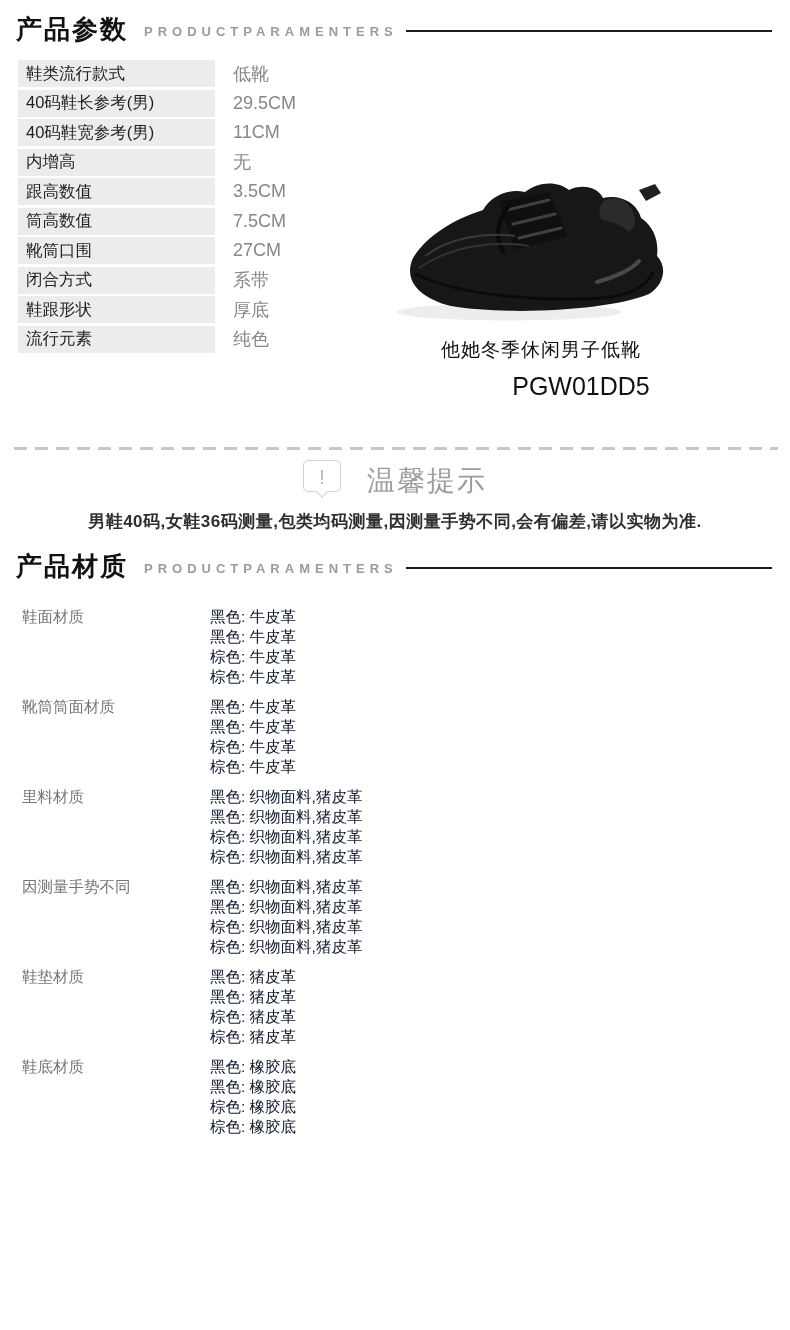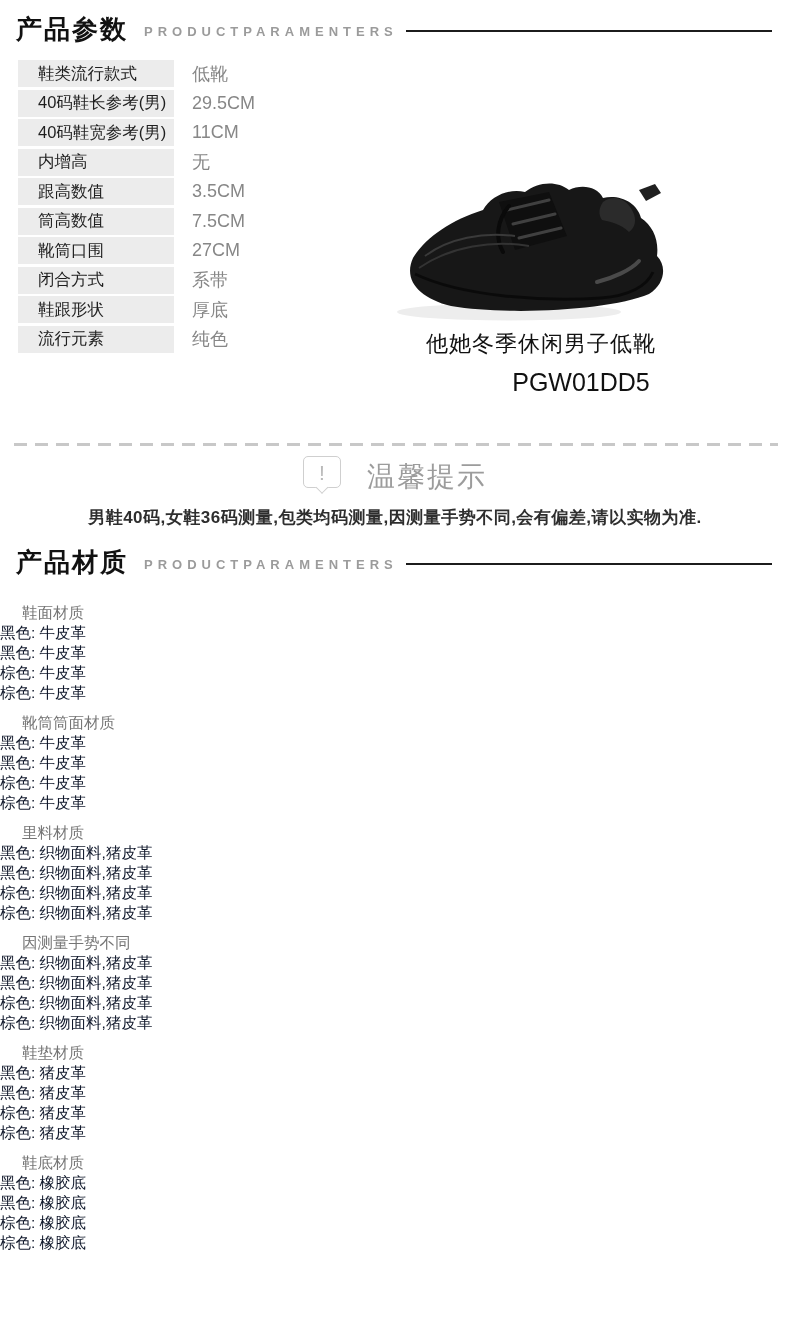--- a/index.html
+++ b/index.html
@@ -10,46 +10,46 @@
   
   .section-header { display:flex; align-items:center; padding:12px 16px 8px 16px; height:54px; }
   .section-title { font-size:26px; font-weight:700; color:#111; letter-spacing:2px; white-space:nowrap; }
   .section-sub { font-size:13px; color:#9b9b9b; letter-spacing:5px; margin-left:16px; white-space:nowrap; margin-top:4px;font-weight:bold; }
   .section-line { flex:1; height:2px; background:#1c1c1c; margin-left:8px; margin-right:2px; margin-top:4px; }
 
   
   .content-row { display:flex; align-items:flex-start; }
   .param-table { width:318px; margin-left:18px; margin-top:6px; flex:0 0 auto; }
   .param-row { display:flex; align-items:stretch; height:27px; margin-bottom:2.5px; }
-  .param-label { width:156px; background:#ececec; color:#1f1f1f; font-size:16.5px; display:flex; align-items:center; padding-left:20px; white-space:nowrap; }
+  .param-label { width:197px; background:#ececec; color:#1f1f1f; font-size:16.5px; display:flex; align-items:center; padding-left:8px; white-space:nowrap; }
   .param-value { color:#878787; font-size:18px; display:flex; align-items:center; padding-left:18px; white-space:nowrap; }
 
   .right-panel { flex:1; display:flex; flex-direction:column; align-items:center; padding-right:44px; }
   .shoe-svg { margin-top:86px; width:300px; height:185px; display:block; }
-  .product-name { margin-top:4px; font-size:22px; color:#111; letter-spacing:1px; white-space:nowrap; }
+  .product-name { margin-top:12px; font-size:19px; color:#111; letter-spacing:1px; white-space:nowrap; }
   .product-model { margin-top:9px; font-size:25px; color:#111; transform:translateX(40px); white-space:nowrap; }
 
   
   .divider { margin:46px 12px 0 14px; height:3px;
     background:repeating-linear-gradient(to right, #c8c8c8 0 13px, transparent 13px 21px); }
 
   
   .tips-header { display:flex; justify-content:center; align-items:flex-start; margin-top:10px; }
   .tip-icon { position:relative; width:38px; height:32px; border:1.5px solid #cfcfcf; border-radius:5px;
     display:flex; align-items:center; justify-content:center; background:#fff; }
   .tip-mark { color:#b9b9b9; font-size:21px; font-weight:400; line-height:1; }
   .tip-tail { position:absolute; left:50%; bottom:-5px; width:9px; height:9px; background:#fff;
     border-right:1.5px solid #cfcfcf; border-bottom:1.5px solid #cfcfcf; transform:translateX(-50%) rotate(45deg); }
   .tips-title { font-size:28px; color:#9c9c9c; letter-spacing:2px; margin-left:26px; margin-top:2px; white-space:nowrap;text-align:right; }
   .tips-text { text-align:center; font-size:17px; font-weight:700; color:#2e2e2e; margin-top:10px; letter-spacing:0.5px; }
 
   
   .materials-header { margin-top:4px; }
   .materials-table { margin-top:16px; }
-  .mat-row { display:flex; align-items:flex-start; margin-bottom:10px;flex-direction:column; }
+  .mat-row { display:flex; align-items:flex-start; margin-bottom:10px; }
   .mat-label { margin-left:22px; width:188px; color:#757575; font-size:15.5px; line-height:20px; flex:0 0 auto; white-space:nowrap; }
   .mat-values { color:#0f172a; font-size:15.5px; line-height:20px; }
 </style>
 </head>
 <body>
 
 <div class="page">
 
   <header class="section-header">
     <span class="section-title">产品参数</span>

